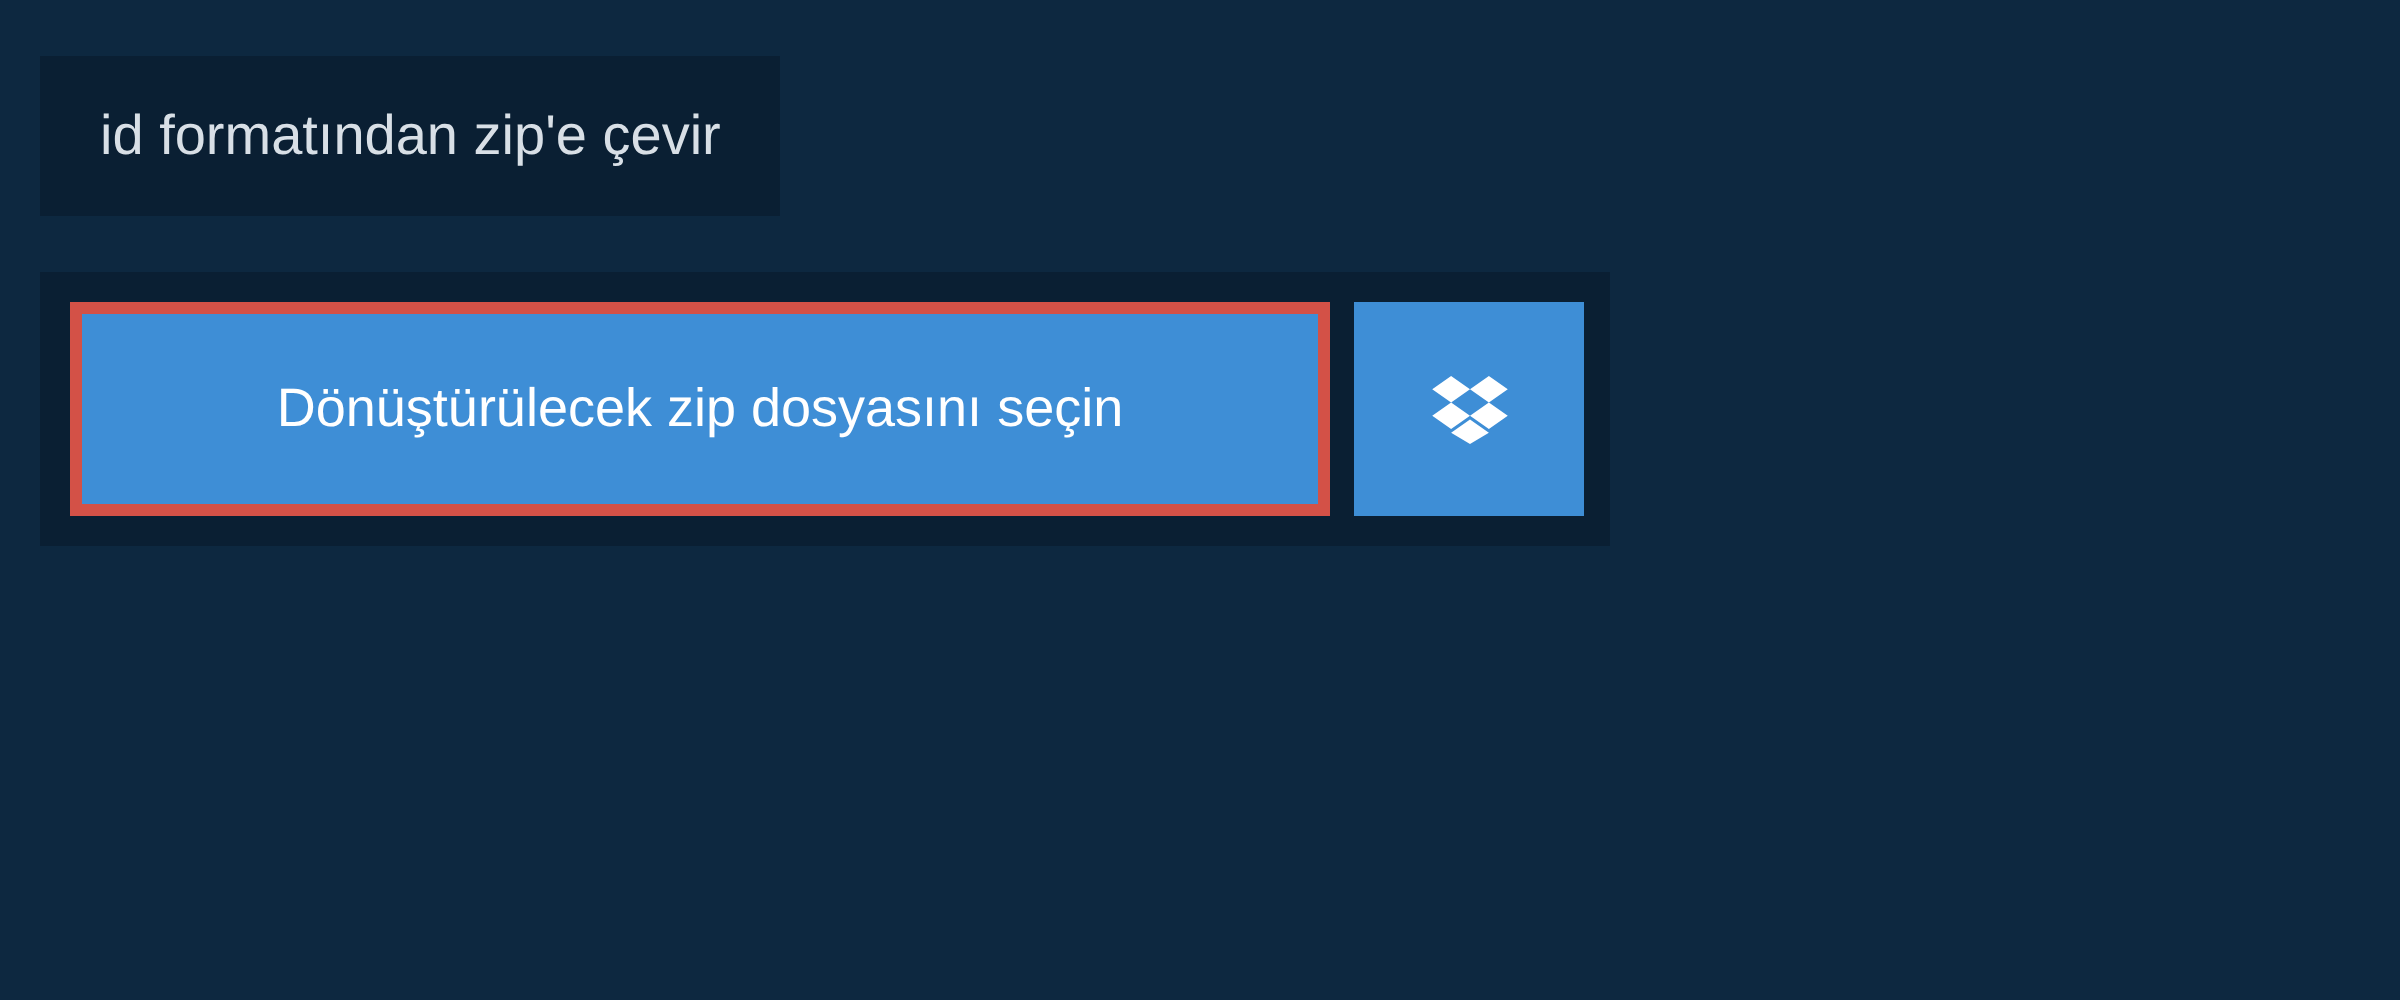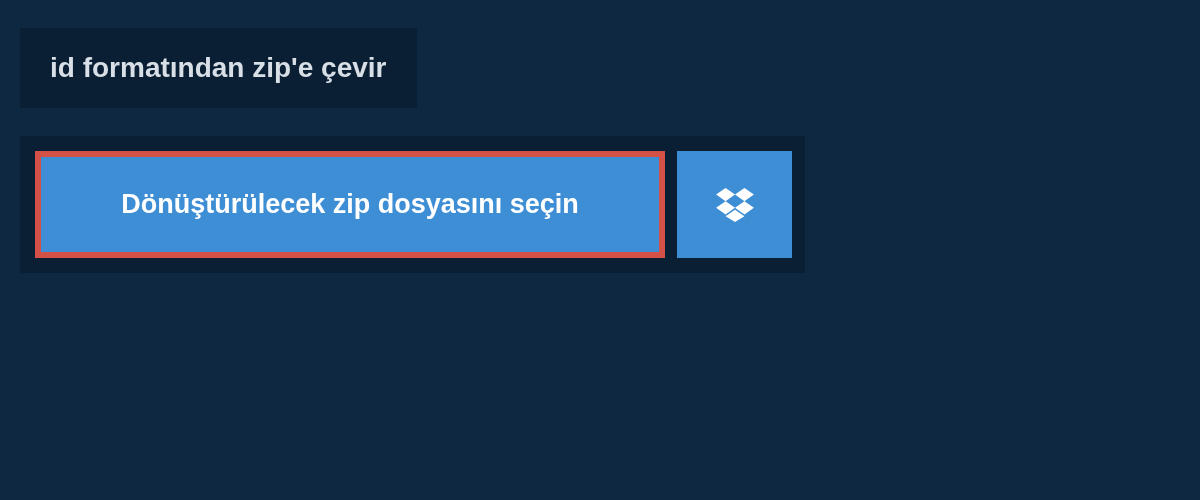--- a/index.html
+++ b/index.html
@@ -11,41 +11,41 @@
       width: 1200px;
       height: 500px;
       background-color: #0d2840;
       font-family: -apple-system, BlinkMacSystemFont, 'Segoe UI', Arial, sans-serif;
       overflow: hidden;
     }
     .title-tab {
       background-color: #0a1f33;
       color: #d8dfe6;
       font-size: 28px;
-      font-weight: 700;
+      font-weight: 400;
       padding: 24px 30px;
       display: inline-block;
       margin-top: 28px;
       margin-left: 20px;
     }
     .upload-panel {
       background-color: #0a1f33;
       margin-left: 20px;
       margin-top: 28px;
       padding: 15px;
       display: flex;
       gap: 12px;
       width: 785px;
     }
     .select-file-button {
       background-color: #3e8ed6;
       border: 6px solid #d35147;
       color: #ffffff;
       font-size: 27px;
-      font-weight: 700;
+      font-weight: 400;
       padding: 32px 40px;
       cursor: pointer;
       flex: 0 0 auto;
       text-align: center;
       width: 630px;
     }
     .dropbox-button {
       background-color: #3e8ed6;
       width: 115px;
       display: flex;

